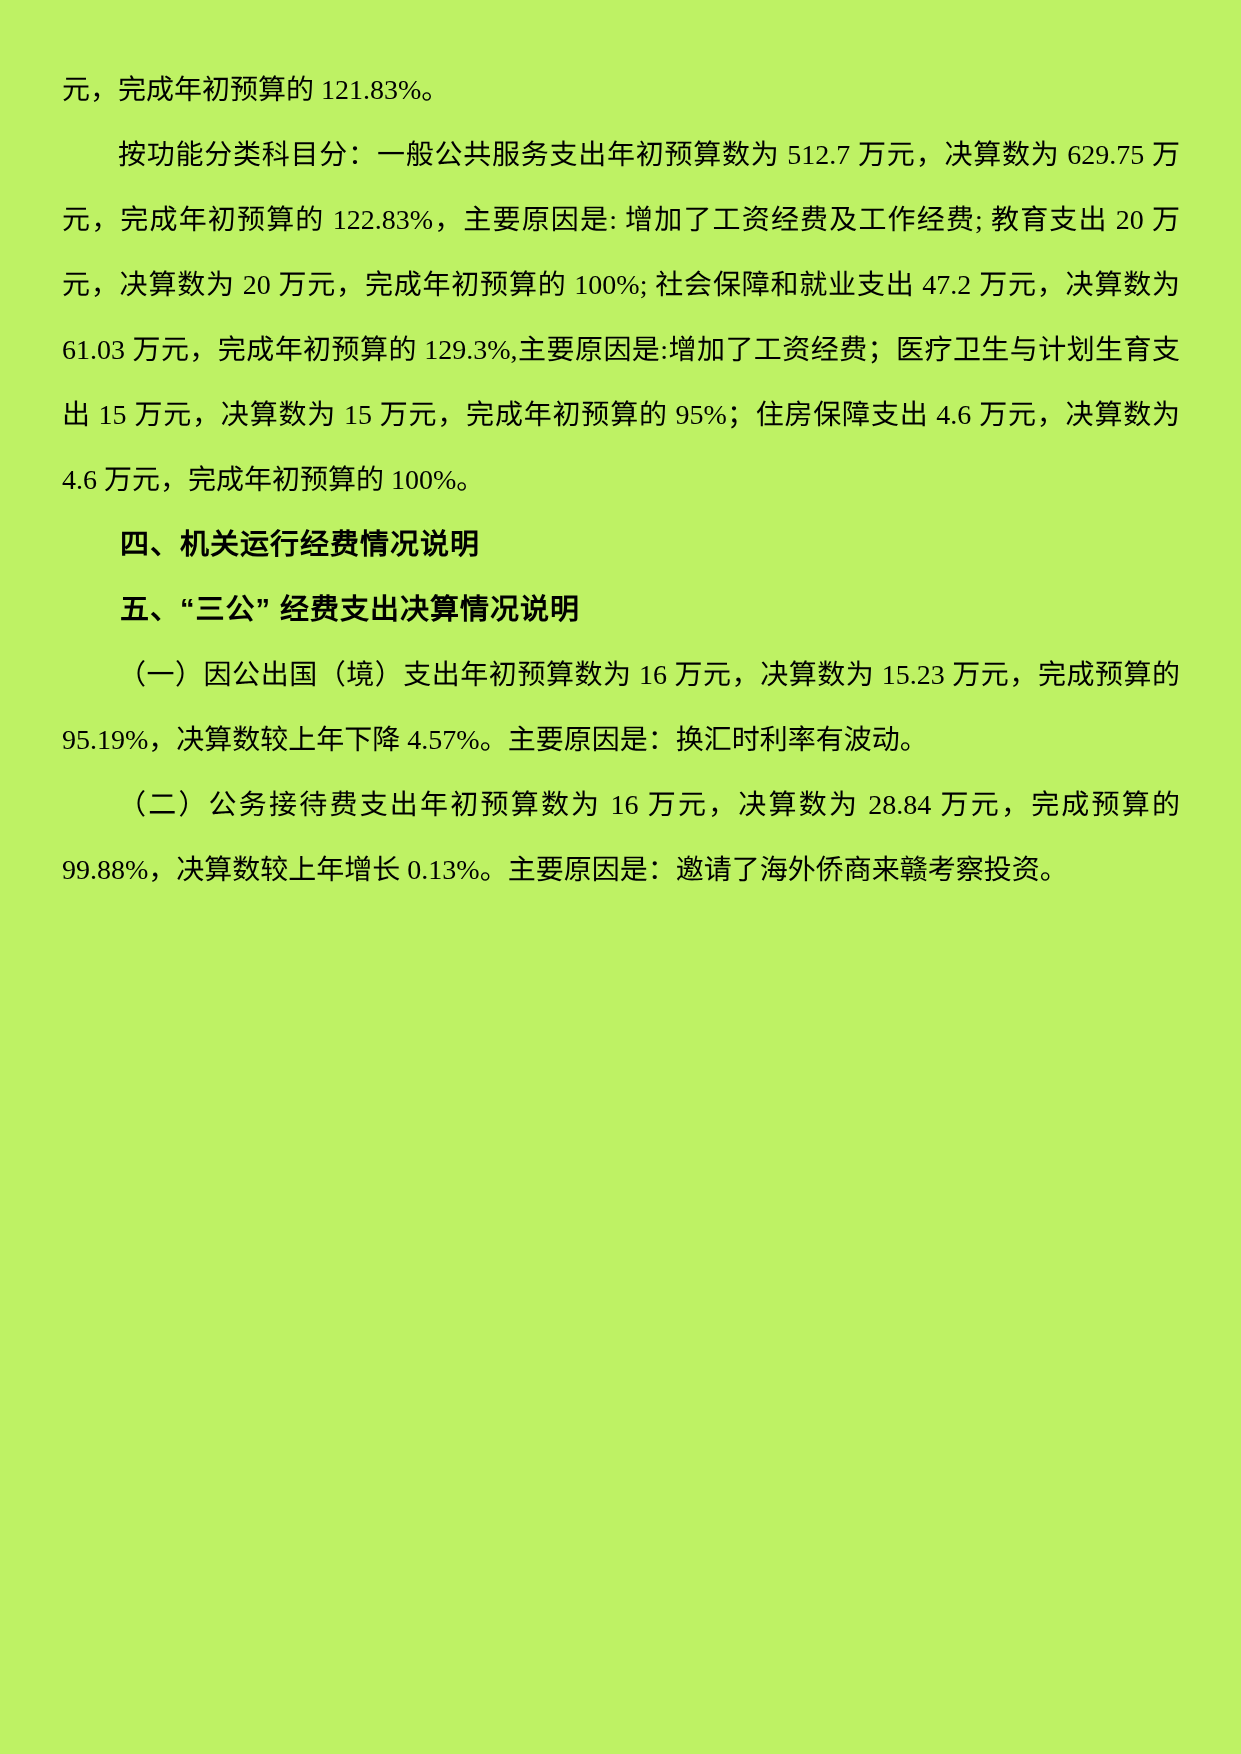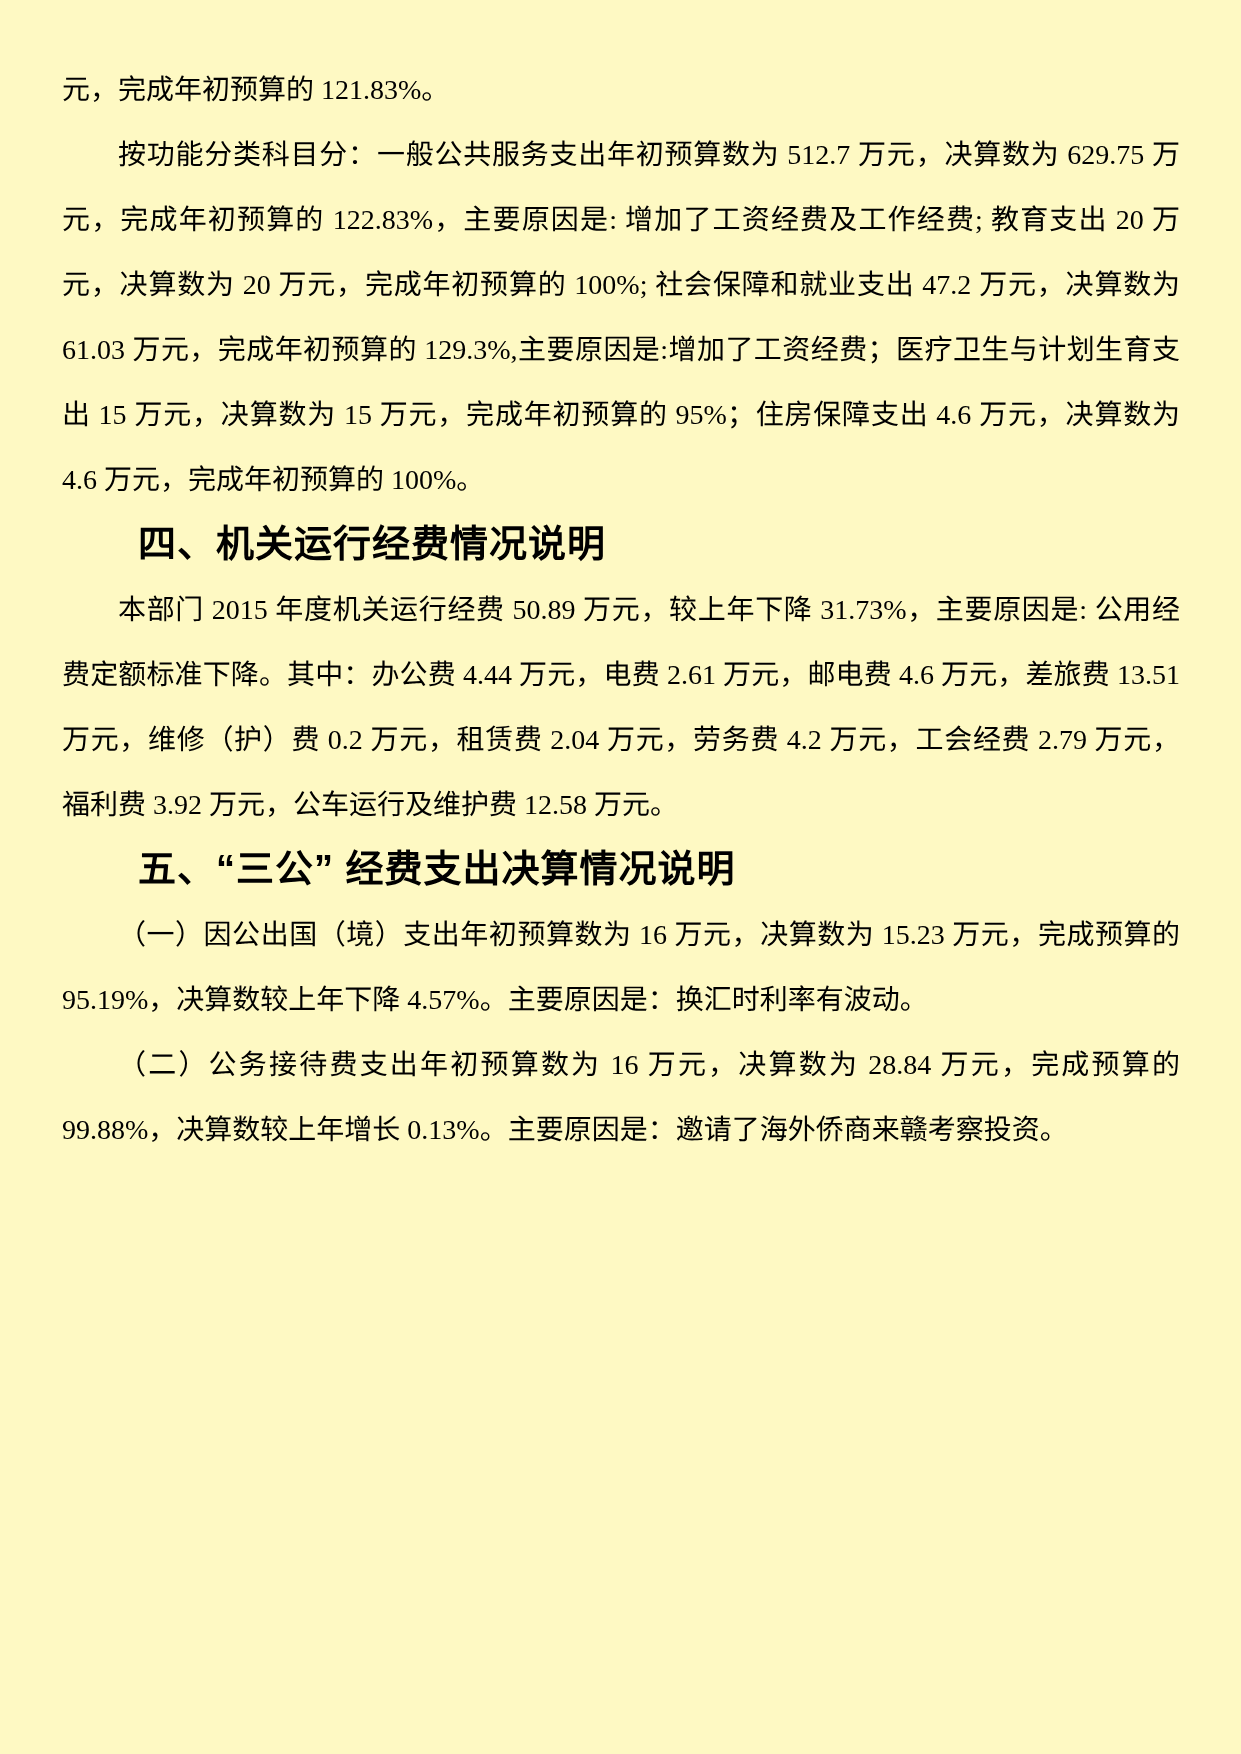--- a/index.html
+++ b/index.html
@@ -5,21 +5,21 @@
   html, body {
     margin: 0;
     padding: 0;
     background: #ffffff;
   }
   .page {
     position: relative;
     width: 1241px;
     height: 1754px;
     margin: 0 auto;
-    background: #fef9c3;
+    background: #bef264;
     box-sizing: border-box;
     padding: 57px 61px 40px 62px;
     overflow: hidden;
   }
   .doc-body {
     color: #000000;
     font-family: "Liberation Serif", "DejaVu Serif", serif;
     font-size: 28px;
     line-height: 65px;
     text-align: justify;
@@ -29,40 +29,39 @@
     text-indent: 2em;
   }
   .para.continuation {
     text-indent: 0;
   }
   .sec-heading {
     margin: 0;
     text-indent: 2em;
     font-family: "Liberation Sans", "DejaVu Sans", sans-serif;
     font-weight: bold;
-    font-size: 38px;
+    font-size: 29px;
     line-height: 65px;
     text-align: left;
     letter-spacing: 1px;
   }
 </style>
 </head>
 <body>
 
 <div class="page">
   <div class="doc-body">
 
     <p class="para continuation">元，完成年初预算的 121.83%。</p>
 
     <p class="para">按功能分类科目分：一般公共服务支出年初预算数为 512.7 万元，决算数为 629.75 万元，完成年初预算的 122.83%，主要原因是: 增加了工资经费及工作经费; 教育支出 20 万元，决算数为 20 万元，完成年初预算的 100%; 社会保障和就业支出 47.2 万元，决算数为 61.03 万元，完成年初预算的 129.3%,主要原因是:增加了工资经费；医疗卫生与计划生育支出 15 万元，决算数为 15 万元，完成年初预算的 95%；住房保障支出 4.6 万元，决算数为 4.6 万元，完成年初预算的 100%。</p>
 
 
     <h2 class="sec-heading">四、机关运行经费情况说明</h2>
 
-    <p class="para">本部门 2015 年度机关运行经费 50.89 万元，较上年下降 31.73%，主要原因是: 公用经费定额标准下降。其中：办公费 4.44 万元，电费 2.61 万元，邮电费 4.6 万元，差旅费 13.51 万元，维修（护）费 0.2 万元，租赁费 2.04 万元，劳务费 4.2 万元，工会经费 2.79 万元，福利费 3.92 万元，公车运行及维护费 12.58 万元。</p>
 
     <h2 class="sec-heading">五、“三公” 经费支出决算情况说明</h2>
 
 
     <p class="para">（一）因公出国（境）支出年初预算数为 16 万元，决算数为 15.23 万元，完成预算的 95.19%，决算数较上年下降 4.57%。主要原因是：换汇时利率有波动。</p>
 
     <p class="para">（二）公务接待费支出年初预算数为 16 万元，决算数为 28.84 万元，完成预算的 99.88%，决算数较上年增长 0.13%。主要原因是：邀请了海外侨商来赣考察投资。</p>
 
   </div>
 </div>

